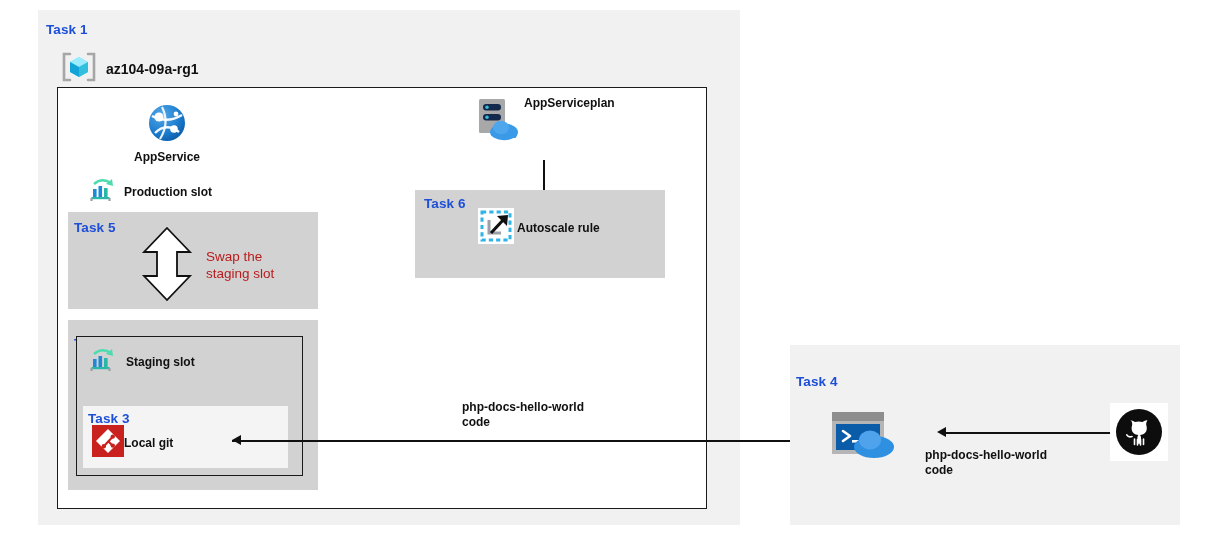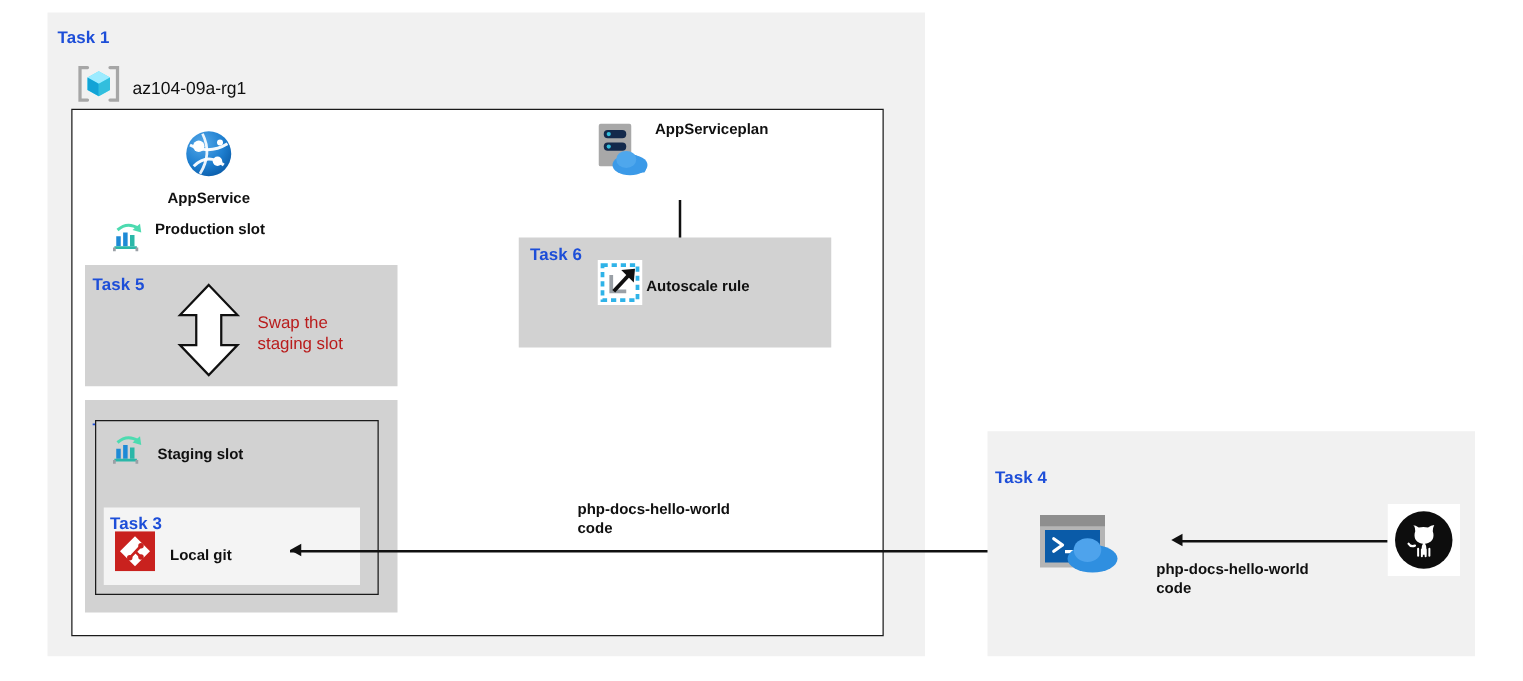--- a/index.html
+++ b/index.html
@@ -69,21 +69,21 @@
   .node-label {
     color: #101010;
     font-size: 12px;
     font-weight: bold;
     white-space: nowrap;
   }
   .node-label.multi { white-space: normal; line-height: 1.25; }
   .rg-title {
     color: #101010;
     font-size: 14px;
-    font-weight: normal;
+    font-weight: bold;
     white-space: nowrap;
   }
   .swap-label {
     color: #b91c1c;
     font-size: 13.5px;
     font-weight: normal;
     line-height: 1.25;
   }
 
   
@@ -93,23 +93,23 @@
   .lbl-task3   { left: 88px;  top: 411px; }
   .lbl-task6   { left: 424px; top: 196px; }
   .lbl-task4   { left: 796px; top: 374px; }
 
   .rg-row { left: 60px; top: 52px; display: flex; align-items: center; gap: 8px; }
 
   .appservice-group {
     left: 118px; top: 102px; width: 98px;
     display: flex; flex-direction: column; align-items: center; gap: 2px;
   }
-  .prodslot-row { left: 88px; top: 176px; display: flex; gap: 8px; }
+  .prodslot-row { left: 88px; top: 176px; display: flex; align-items: center; gap: 8px; }
   .stagingslot-row { left: 88px; top: 346px; display: flex; align-items: center; gap: 10px; }
-  .localgit-row { left: 92px; top: 425px; display: flex; align-items: center; gap: 12px; }
+  .localgit-row { left: 92px; top: 425px; display: flex; align-items: center; }
 
   .asp-group {
     left: 470px; top: 96px; width: 122px;
     display: flex; flex-direction: row; align-items: flex-start; gap: 2px;
   }
   .autoscale-group {
     left: 478px; top: 208px; width: 124px;
     display: flex; align-items: center; gap: 3px;
   }
   .swap-group { left: 140px; top: 225px; display: flex; align-items: center; gap: 12px; }

